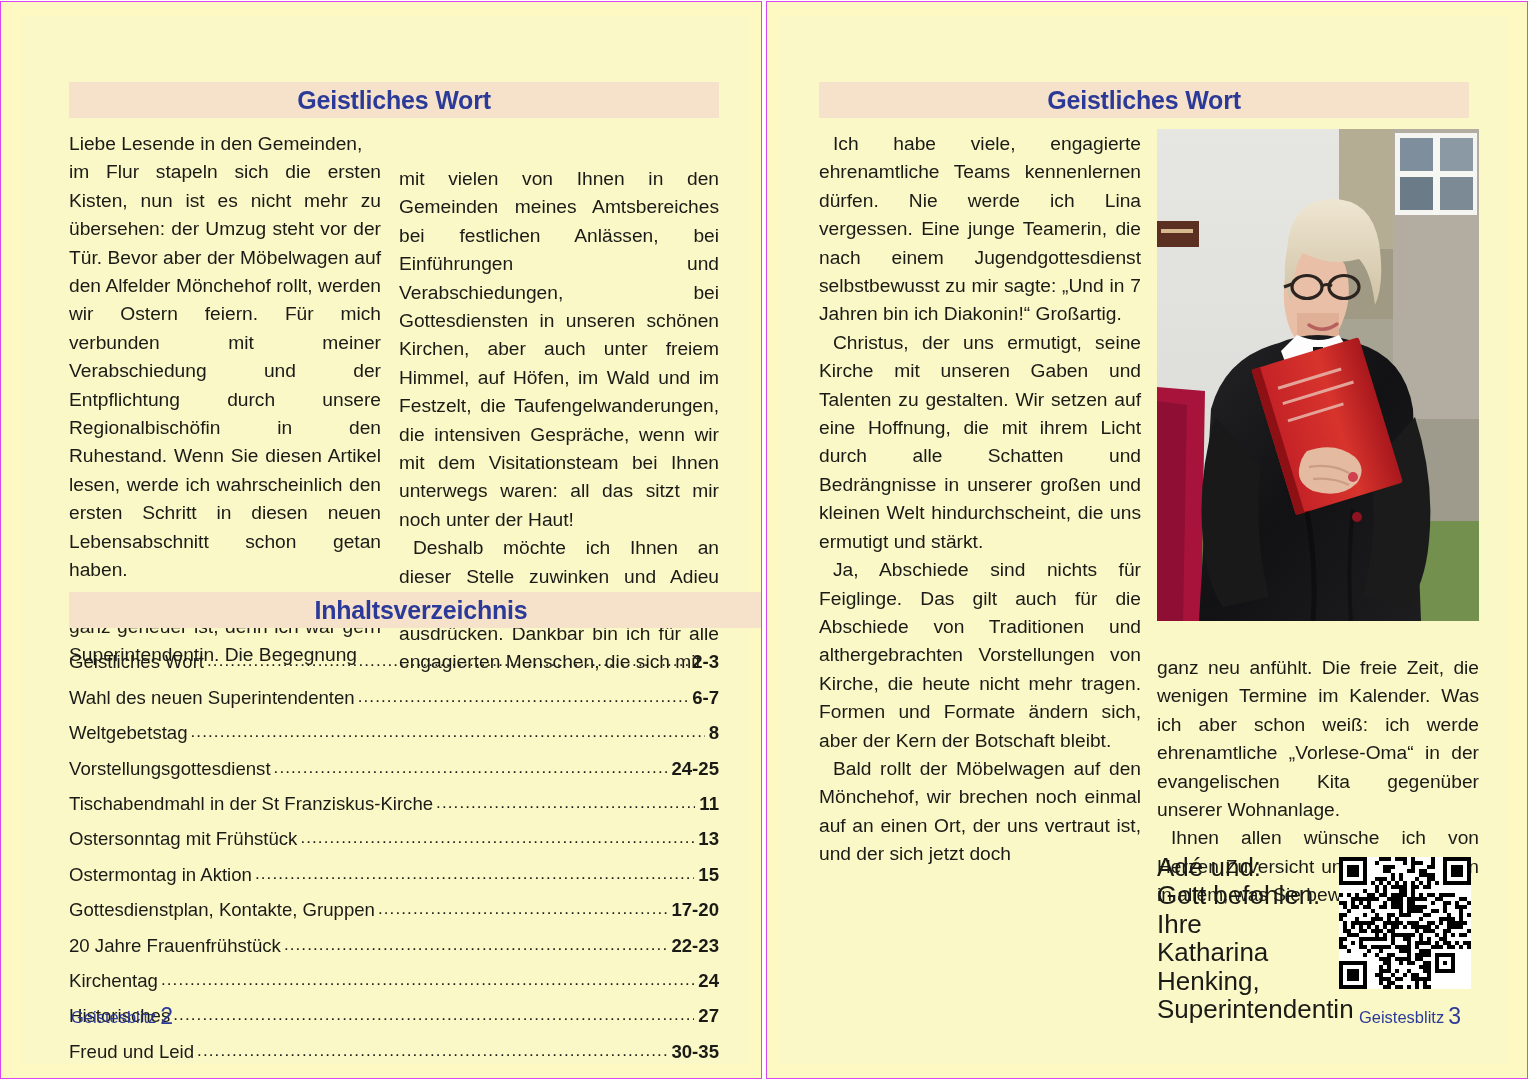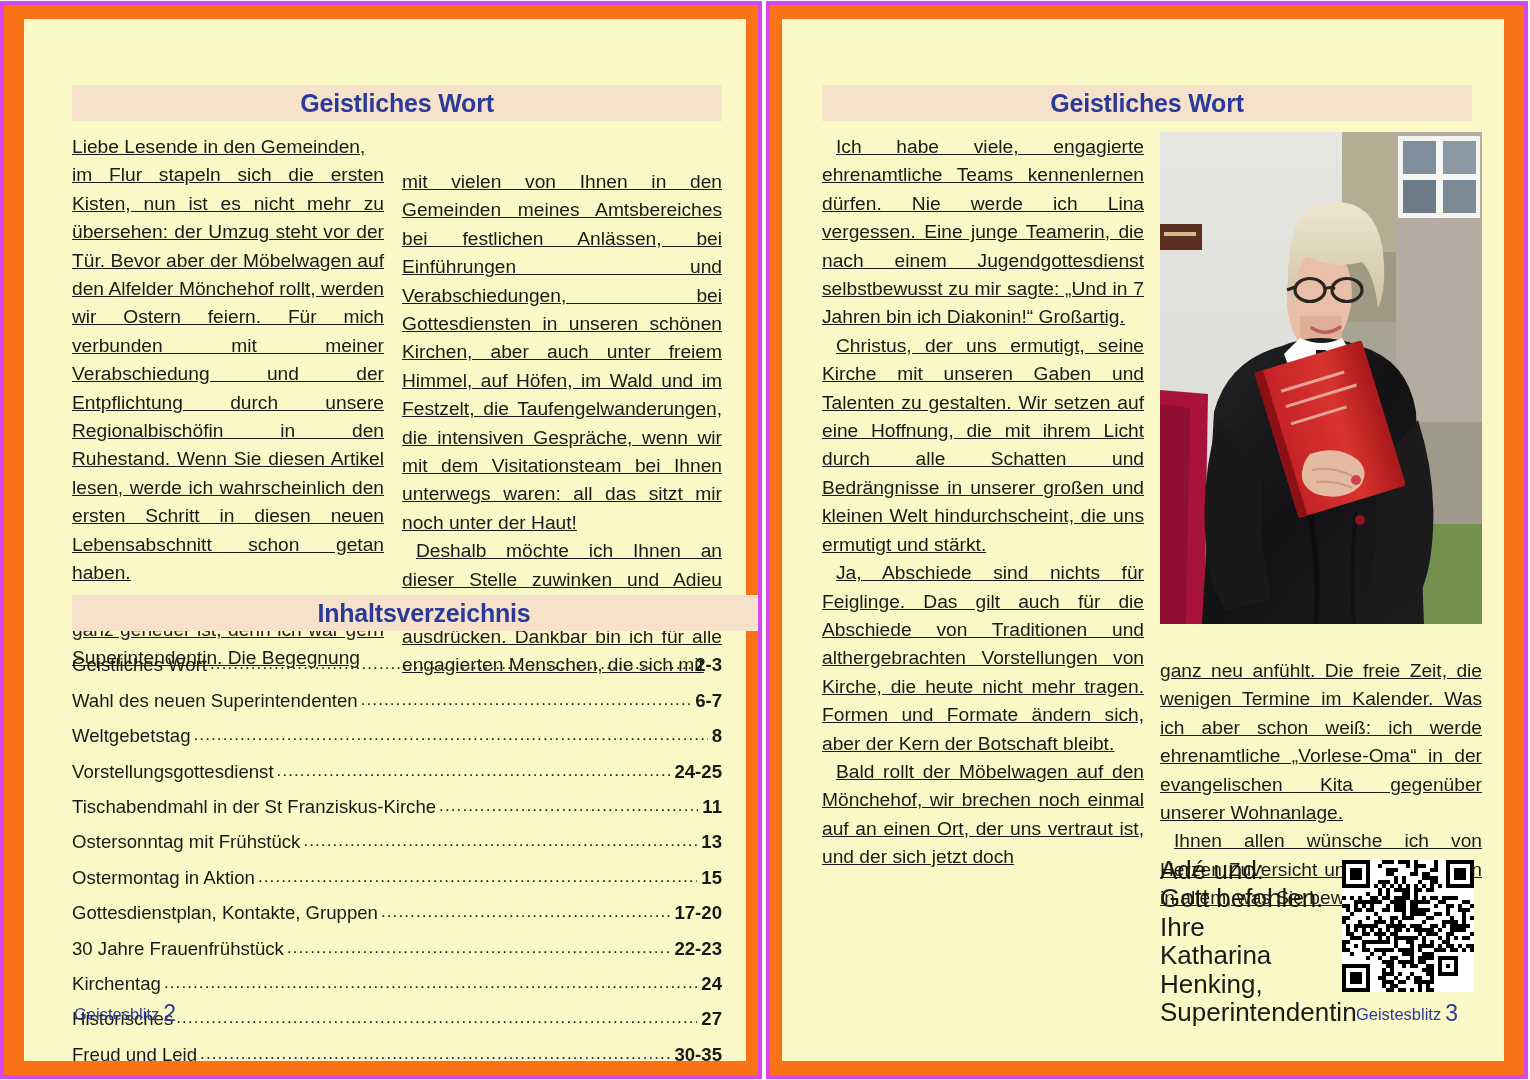--- a/index.html
+++ b/index.html
@@ -16,22 +16,22 @@
   .spread {
     position: relative;
     width: 1530px;
     height: 1080px;
     display: flex;
     background: #ffffff;
   }
   .page {
     position: relative;
     box-sizing: border-box;
-    border: 4px solid #d946ef;
-    background: #f97316;
+    border: 1px solid #d946ef;
+    background: #fef9c3;
     overflow: hidden;
   }
   .page-left {
     width: 762px;
     height: 1078px;
     margin: 1px 0 0 0;
   }
   .page-gap {
     width: 4px;
     height: 1080px;
@@ -71,21 +71,20 @@
 
   
   .col {
     position: absolute;
     color: #1a1a16;
     font-size: 19.2px;
     line-height: 28.4px;
     text-align: justify;
     text-justify: inter-word;
     hyphens: manual;
-    text-decoration: underline;
   }
   .col p {
     margin: 0;
   }
   .col p.indent {
     text-indent: 14px;
   }
 
   
   .toc {
@@ -228,21 +227,21 @@
           <span class="toc-label">Ostermontag in Aktion</span>
           <span class="toc-dots">........................................................................................................................</span>
           <span class="toc-page">15</span>
         </div>
         <div class="toc-row">
           <span class="toc-label">Gottesdienstplan, Kontakte, Gruppen</span>
           <span class="toc-dots">........................................................................................................................</span>
           <span class="toc-page">17-20</span>
         </div>
         <div class="toc-row">
-          <span class="toc-label">30 Jahre Frauenfrühstück</span>
+          <span class="toc-label">20 Jahre Frauenfrühstück</span>
           <span class="toc-dots">........................................................................................................................</span>
           <span class="toc-page">22-23</span>
         </div>
         <div class="toc-row">
           <span class="toc-label">Kirchentag</span>
           <span class="toc-dots">........................................................................................................................</span>
           <span class="toc-page">24</span>
         </div>
         <div class="toc-row">
           <span class="toc-label">Historisches</span>

